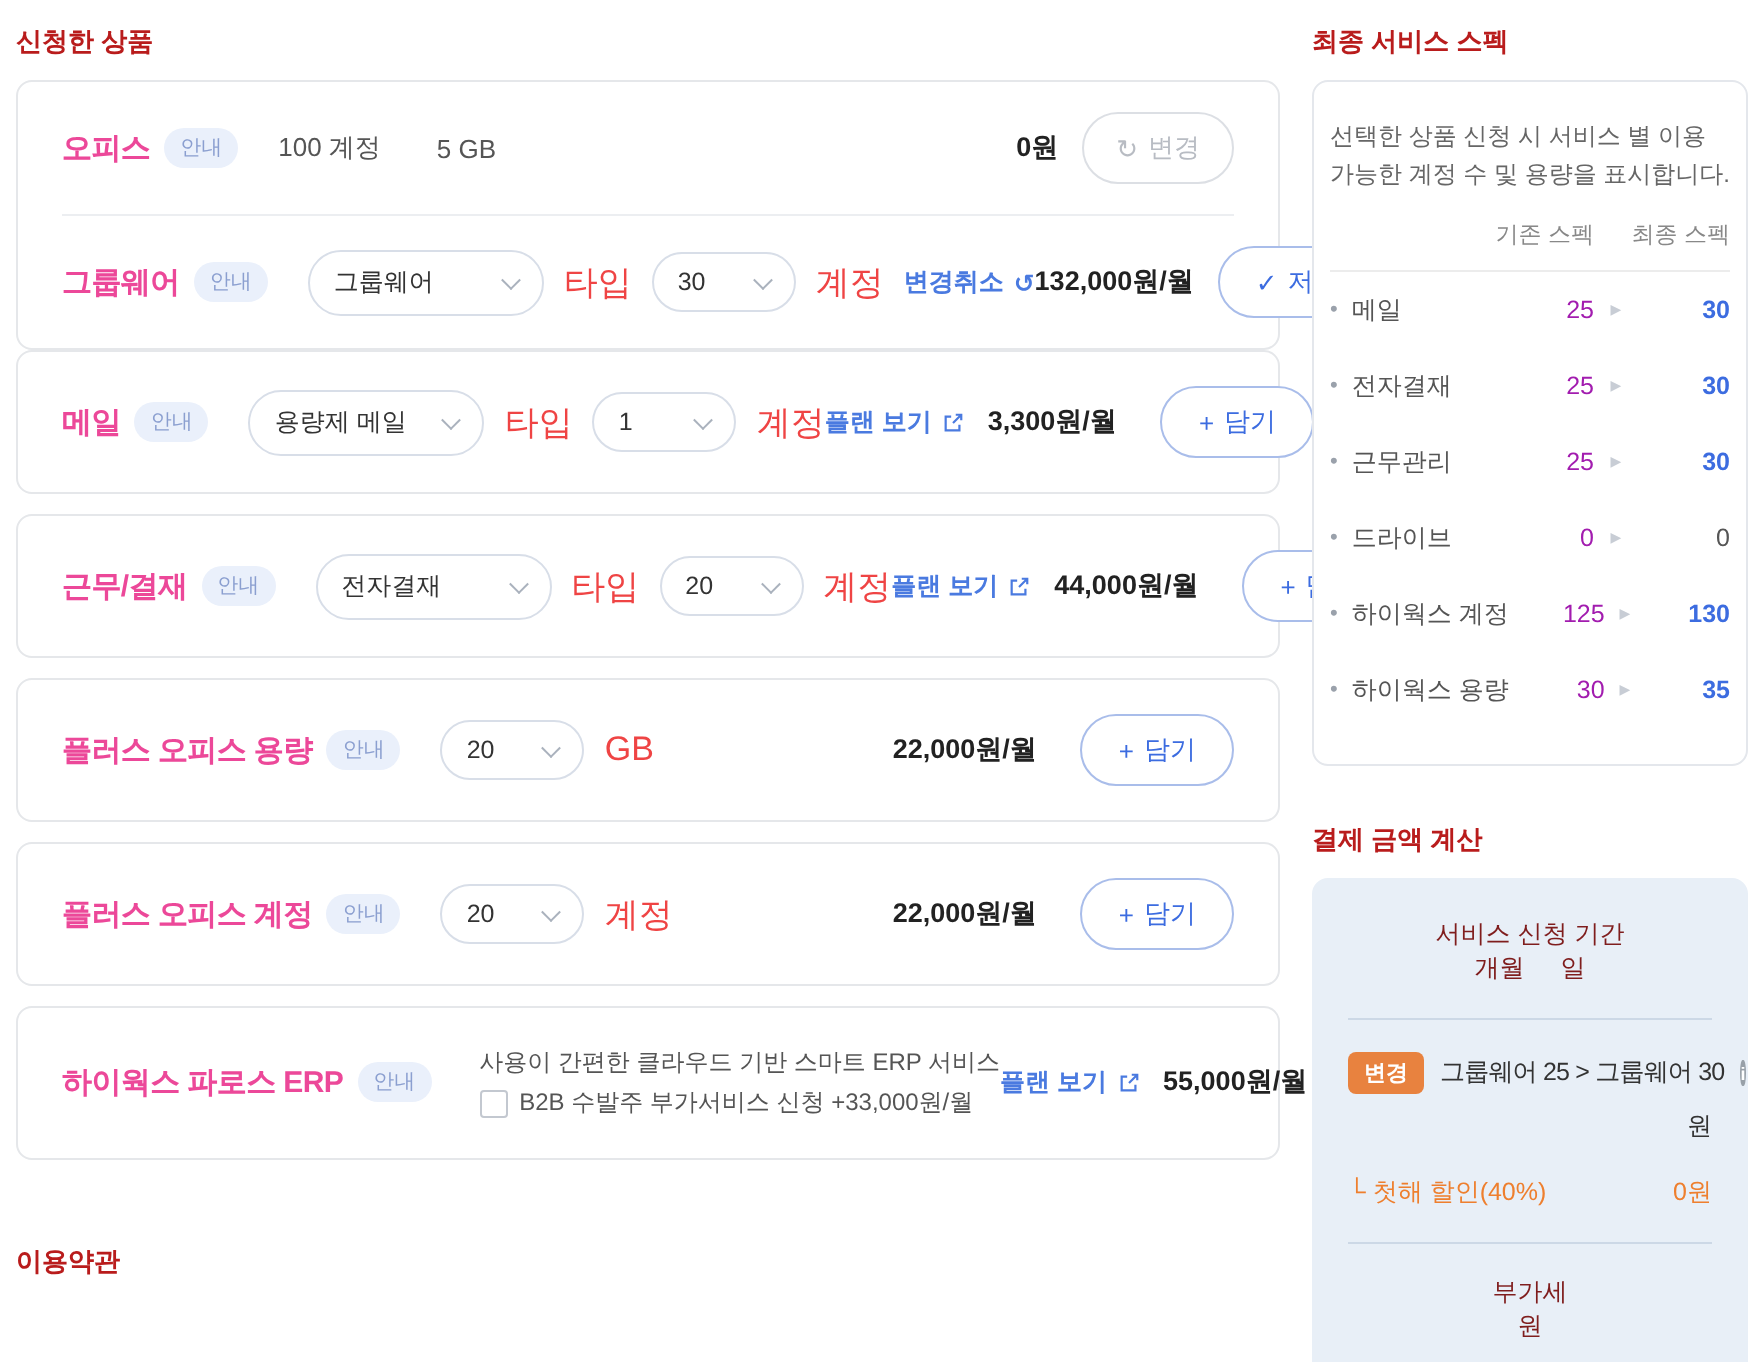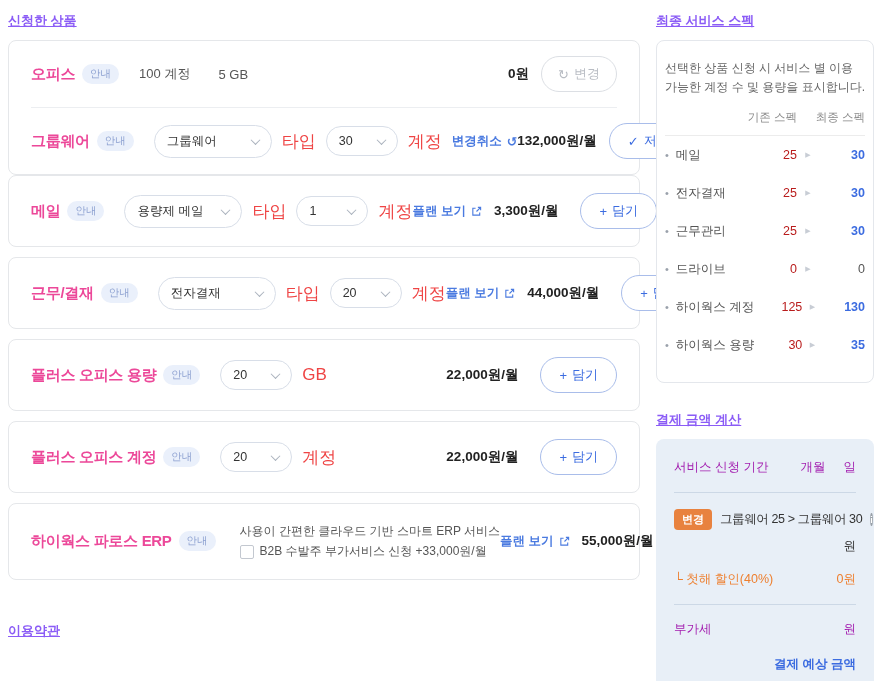--- a/index.html
+++ b/index.html
@@ -2,21 +2,21 @@
 <html><head>
 <meta charset="utf-8">
 <style>
   * { margin:0; padding:0; box-sizing:border-box; }
   html,body { width:880px; height:681px; background:#fff; overflow:hidden;
     font-family:"Liberation Sans","DejaVu Sans",sans-serif; color:#333; }
   .layout { display:flex; padding:8px 0 0 8px; gap:16px; }
   .left-col { width:632px; }
   .right-col { width:218px; }
 
-  .section-heading { font-size:13px; font-weight:bold; color:#8b5cf6; margin:4px 0 10px;text-decoration:underline; }
+  .section-heading { font-size:13px; font-weight:bold; color:#b91c1c; margin:4px 0 10px; }
 
   .card { background:#fff; border:1px solid #e5e7ea; border-radius:8px; }
   .card-divider { height:1px; background:#eceef1; margin:0 22px; }
 
   .prod-row { display:flex; align-items:center; padding:15px 22px; min-height:50px; }
   .addon-card { display:flex; align-items:center; padding:17px 22px; margin-bottom:10px; min-height:62px; }
 
   .prod-name { font-size:15px; font-weight:bold; color:#ec4899; letter-spacing:-0.3px; }
   .info-badge { font-size:10.5px; color:#8b9fd0; background:#eaf0fb; border-radius:999px;
     padding:3px 8px; margin-left:7px; white-space:nowrap; }
@@ -53,29 +53,29 @@
   
   .panel-card { border:1px solid #e4e7ec; border-radius:8px; padding:18px 8px; background:#fff; }
   .spec-desc { font-size:12px; color:#666; line-height:1.55; margin-bottom:14px; }
   .spec-head { display:flex; align-items:center; font-size:11.5px; color:#888;
     padding-bottom:10px; border-bottom:1px solid #ececec; }
   .spec-head .h-old { width:52px; text-align:right; margin-left:auto; }
   .spec-head .h-new { width:68px; text-align:right; }
   .spec-row { display:flex; align-items:center; padding:10.5px 0; }
   .spec-name { flex:1; font-size:12.5px; color:#555; display:flex; align-items:center; gap:7px; white-space:nowrap; }
   .spec-bullet { color:#9aa1ab; font-size:11px; }
-  .spec-old { width:52px; text-align:right; font-size:12.5px; color:#b91c1c; }
+  .spec-old { width:52px; text-align:right; font-size:12.5px; color:#a21caf; }
   .spec-arrow { width:22px; text-align:center; font-size:7px; color:#c8cdd5; }
   .spec-new { width:46px; text-align:right; font-size:12.5px; font-weight:bold; color:#3c6ce0; }
   .spec-new.plain { color:#555; font-weight:normal; }
 
   .pay-heading { margin-top:28px; }
   .pay-panel { background:#e8eff7; border-radius:8px; padding:20px 18px 22px; }
   .pay-row { display:flex; justify-content:space-between; align-items:center;
-    font-size:12.5px; color:#a21caf; }
+    font-size:12.5px; color:#7f1d1d;flex-direction:column; }
   .pay-units { display:flex; gap:18px;font-family:Liberation Mono, monospace; }
   .pay-divider { height:1px; background:#ccd8e6; margin:16px 0; }
   .change-line { display:flex; align-items:center; gap:8px; white-space:nowrap; }
   .change-badge { background:#e8823f; color:#fff; font-size:11px; font-weight:bold;
     padding:3px 8px; border-radius:4px; }
   .change-text { font-size:12.5px; color:#333; letter-spacing:-0.4px; }
   .info-icon { width:13px; height:13px; border-radius:50%; background:#98a0a8; color:#fff;
     font-size:9px; font-weight:bold; display:inline-flex; align-items:center;
     justify-content:center; cursor:pointer; }
   .unit-line { text-align:right; font-size:12.5px; color:#333; margin-top:8px; }

